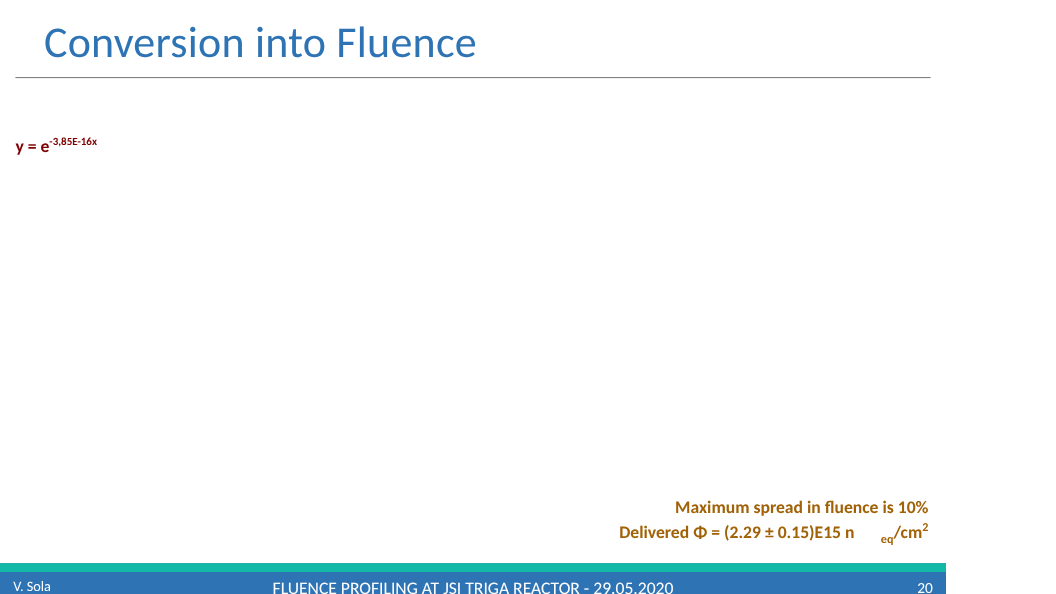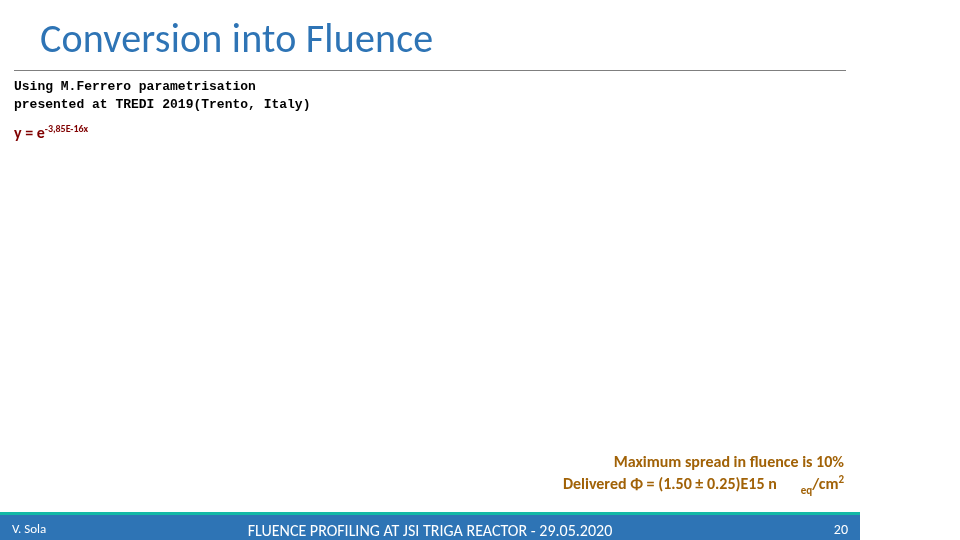--- a/index.html
+++ b/index.html
@@ -57,21 +57,21 @@
     color: #a16207;
     line-height: 1.3;
   }
   .result .sub { font-size: 11px; vertical-align: sub; padding-left: 24px; }
   .result .sup { font-size: 11px; vertical-align: super; }
   .footer {
     position: absolute;
     left: 0; right: 0; bottom: 0;
     height: 28px;
     background: #2e74b5;
-    border-top: 3px solid #14b8a6;
+    border-top: 8px solid #14b8a6;
     color: #fff;
     font-family: Calibri, Arial, sans-serif;
   }
   .footer-left {
     position: absolute;
     left: 12px;
     top: 6px;
     font-size: 13px;
   }
   .footer-center {
@@ -89,33 +89,29 @@
   }
 </style>
 </head>
 <body>
 
 <div class="slide">
 
   <div class="title">Conversion into Fluence</div>
   <div class="title-underline"></div>
 
-  <div class="param-text">
-    <span>Using M.Ferrero parametrisation</span><br>
-    <span>presented at TREDI 2019(Trento, Italy)</span>
-  </div>
 
   <div class="equation">
     <span>y = e</span><span class="sup">-3,85E-16x</span>
   </div>
 
   <div class="result">
     <div>Maximum spread in fluence is 10%</div>
     <div>
-      <span>Delivered Φ = (1.50 ± 0.25)E15 n</span><span class="sub">eq</span><span>/cm</span><span class="sup">2</span>
+      <span>Delivered Φ = (2.29 ± 0.15)E15 n</span><span class="sub">eq</span><span>/cm</span><span class="sup">2</span>
     </div>
   </div>
 
   <div class="footer">
     <div class="footer-left">V. Sola</div>
     <div class="footer-center">FLUENCE PROFILING AT JSI TRIGA REACTOR -  29.05.2020</div>
     <div class="footer-right">20</div>
   </div>
 
 </div>

